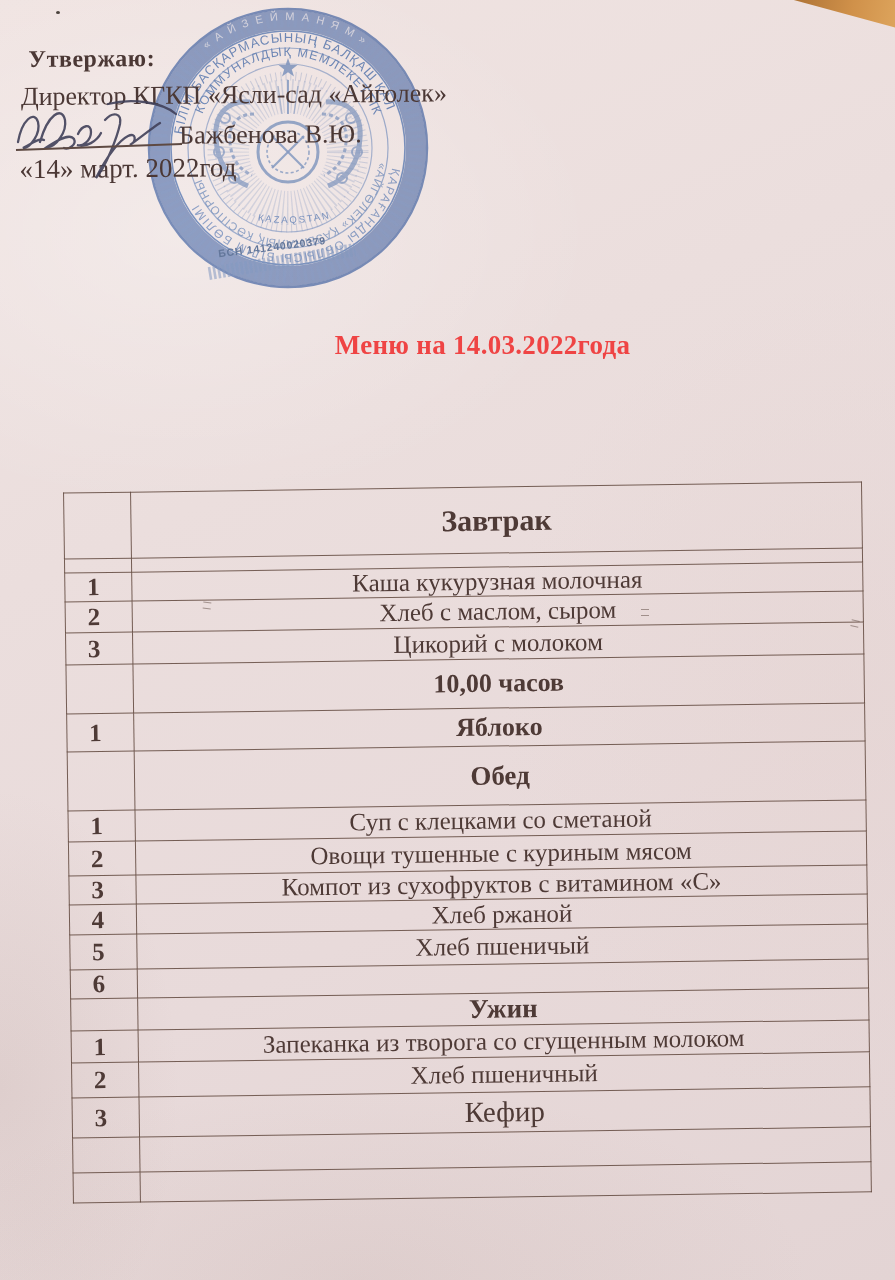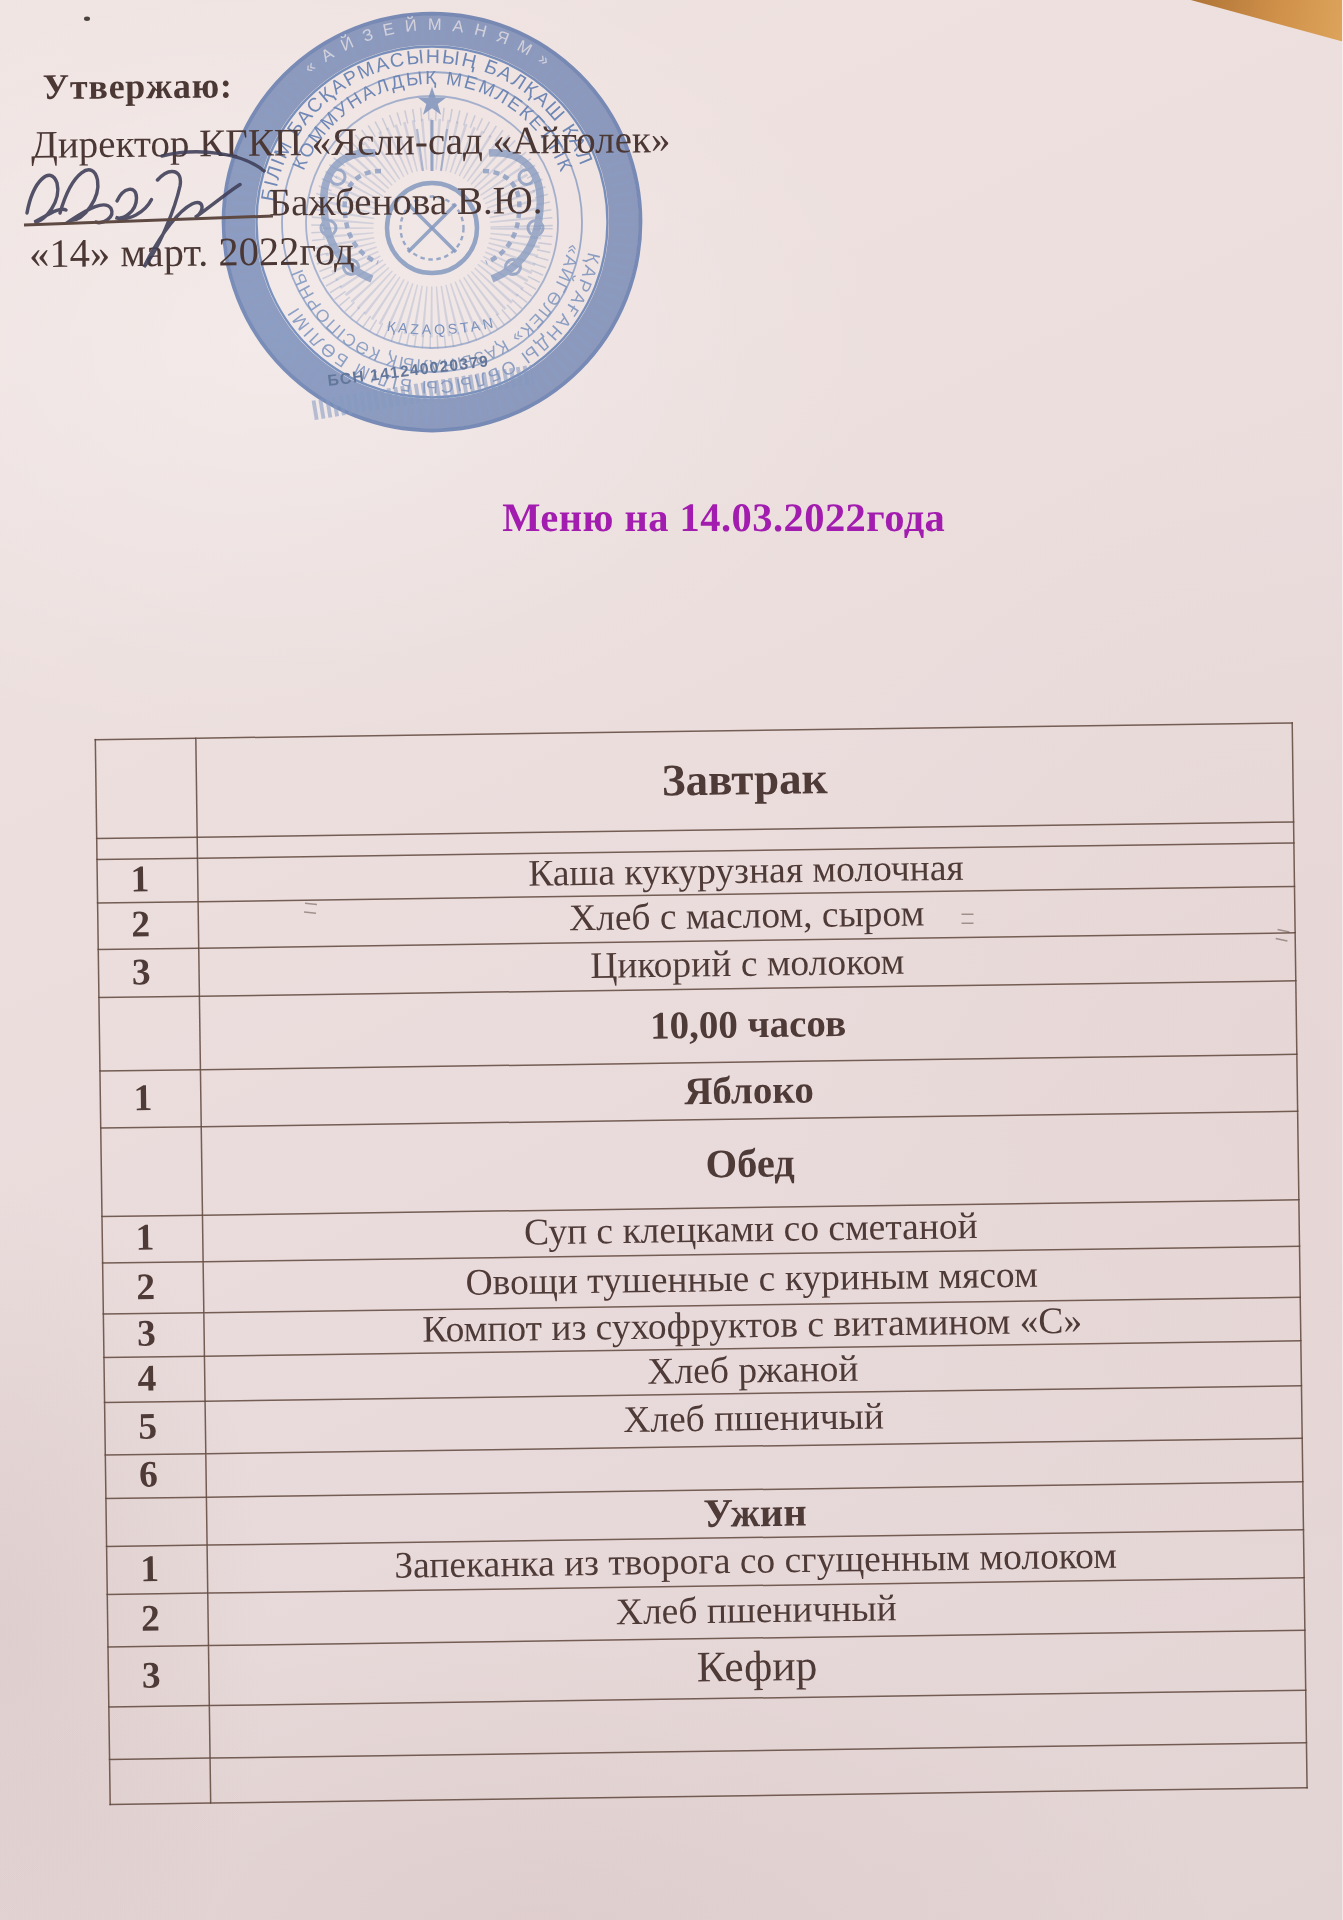--- a/index.html
+++ b/index.html
@@ -30,21 +30,21 @@
     color:#4b3835;}
   .approval .l1{position:absolute;left:28px;top:44px;font-size:24px;font-weight:bold;letter-spacing:.5px;}
   .approval .l2{position:absolute;left:20px;top:80px;font-size:26px;white-space:nowrap;}
   .approval .l3{position:absolute;left:178px;top:120px;font-size:26px;white-space:nowrap;}
   .approval .l4{position:absolute;left:18px;top:152px;font-size:27px;white-space:nowrap;}
 
   .signature{position:absolute;left:10px;top:90px;width:200px;height:95px;}
 
   .doc-title{position:absolute;left:0;top:330px;width:100%;text-align:center;
     padding-left:70px;box-sizing:border-box;
-    font-size:27px;font-weight:bold;color:#a21caf;letter-spacing:.3px;}
+    font-size:27px;font-weight:bold;color:#ef4444;letter-spacing:.3px;}
 
   
   .table-wrap{position:absolute;left:63px;top:487px;width:799px;
     transform:rotate(-0.8deg);transform-origin:400px 0;}
   table.menu{width:100%;border-collapse:collapse;table-layout:fixed;color:#4e3a36;}
   table.menu td{border:1px solid rgba(95,70,60,.85);padding:0;vertical-align:middle;
     overflow:hidden;white-space:nowrap;}
   table.menu td.num{width:56px;text-align:center;font-weight:bold;font-size:25px;padding-right:10px;}
   table.menu td.dish{text-align:center;font-size:25px;}
   tr.r-section td.dish{font-size:30px;font-weight:bold;}

